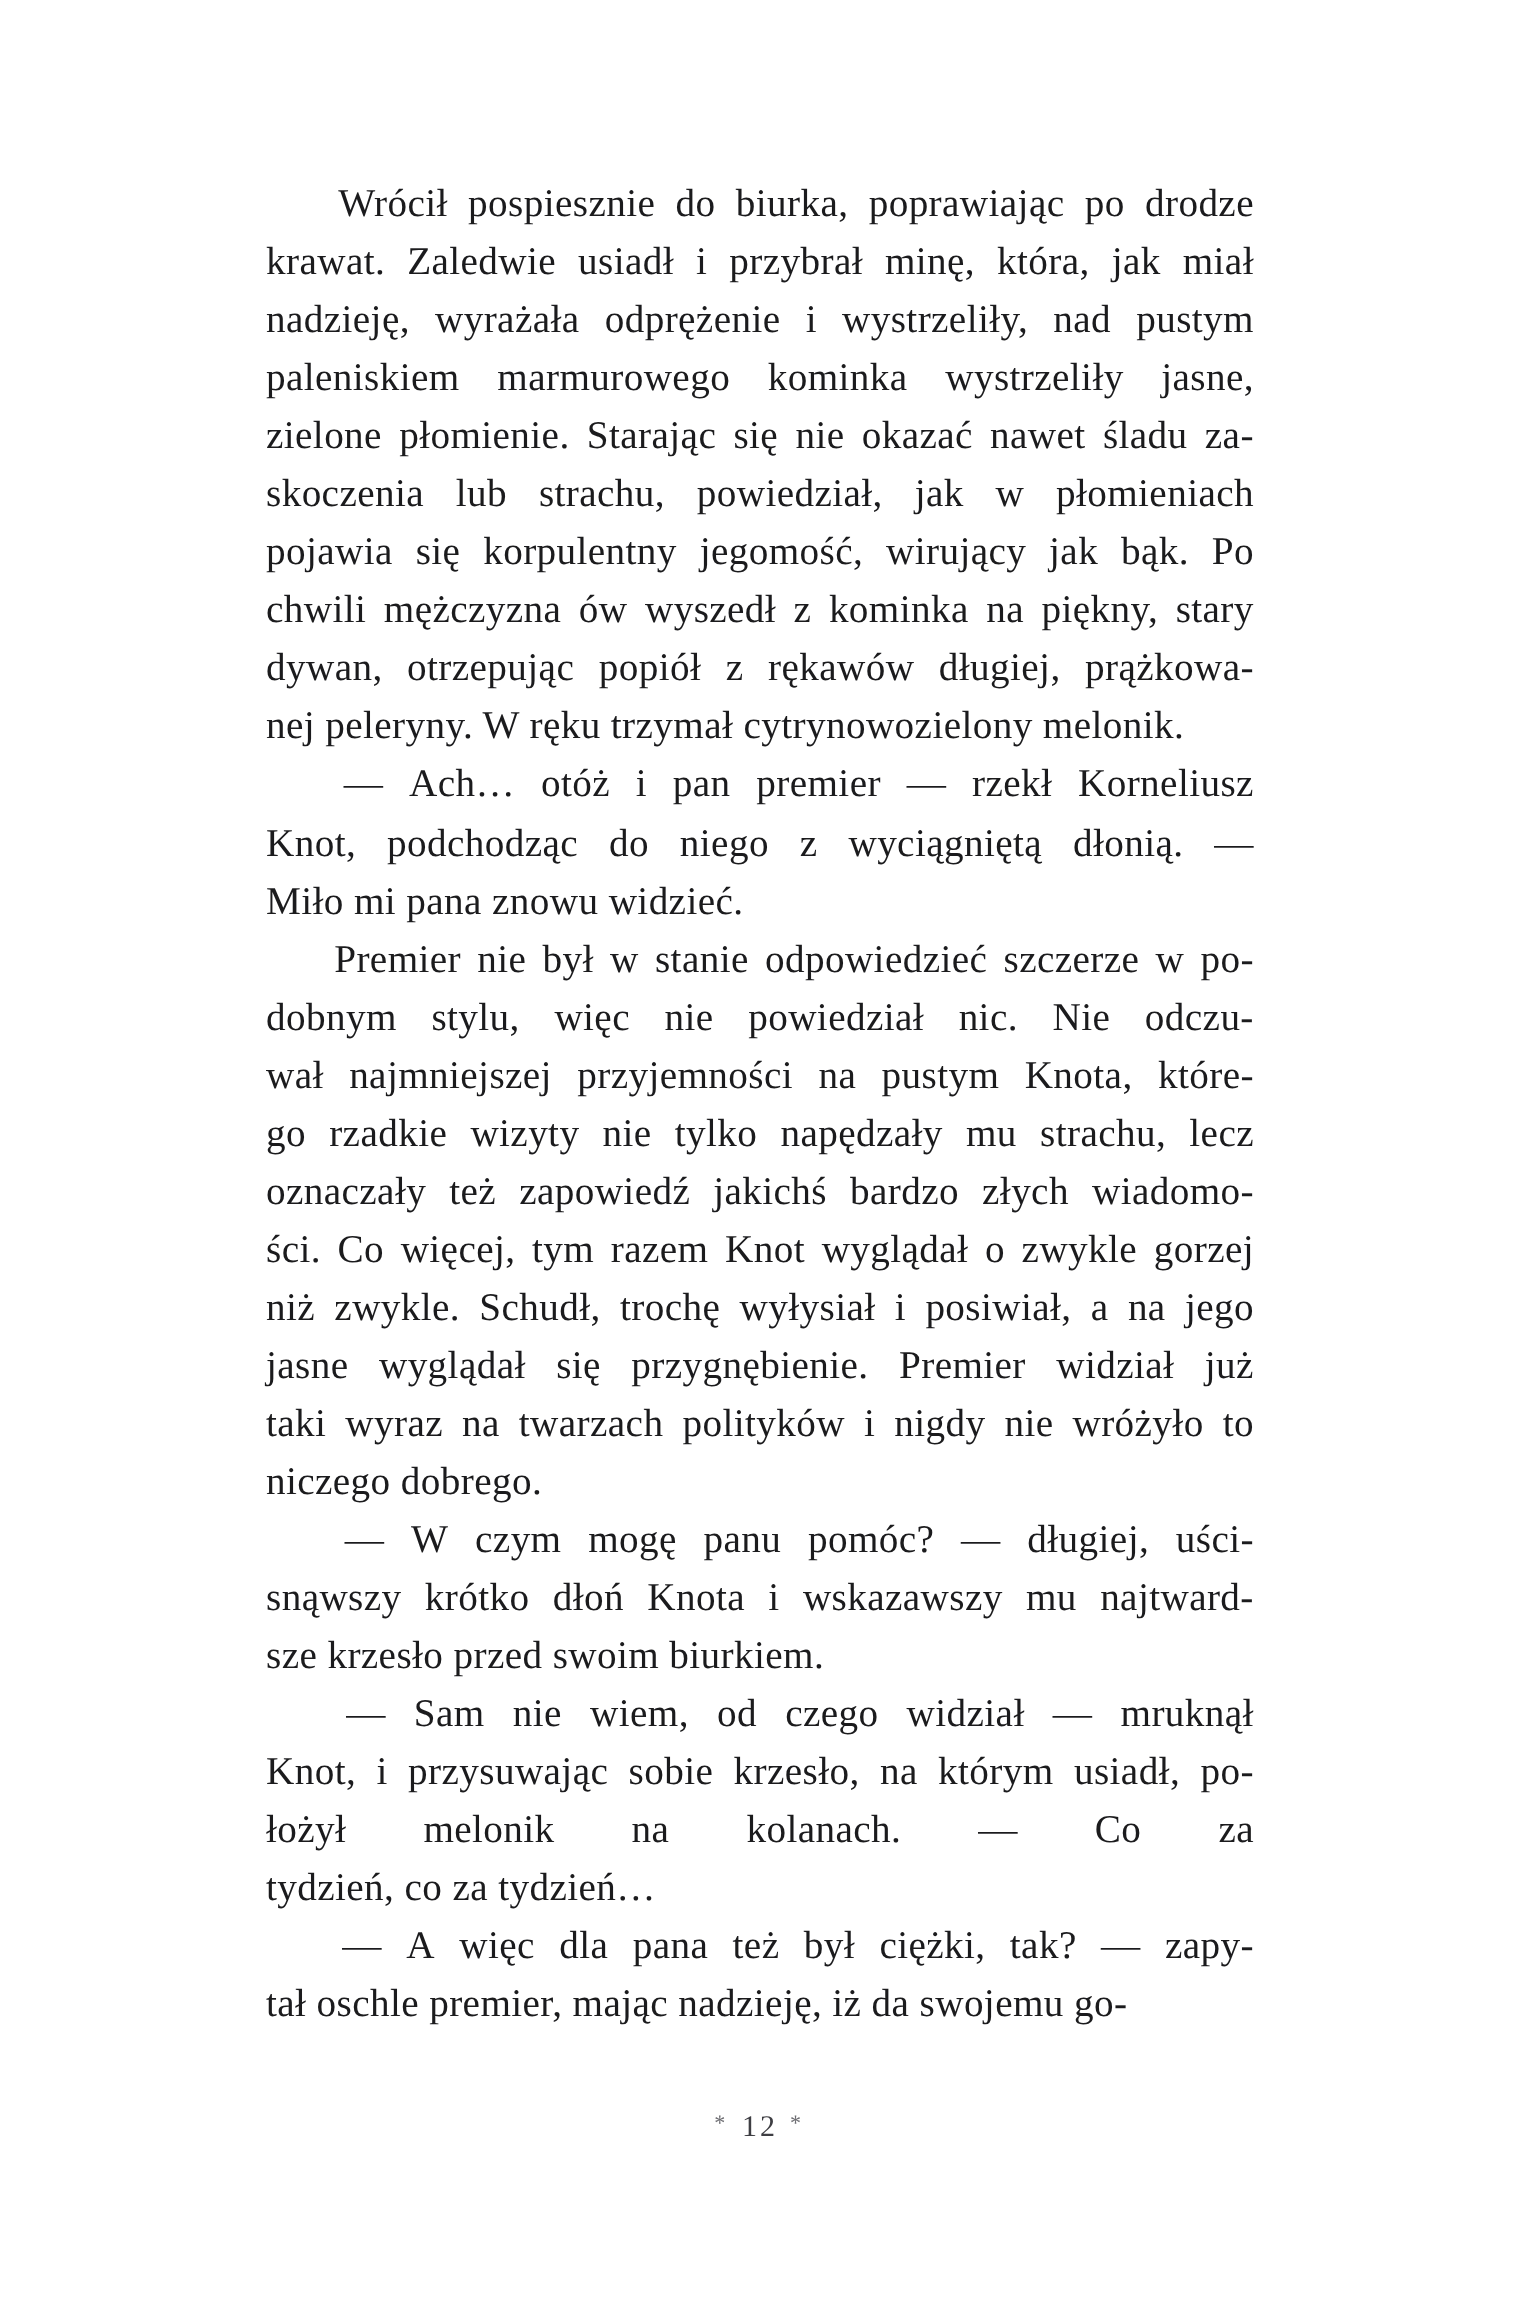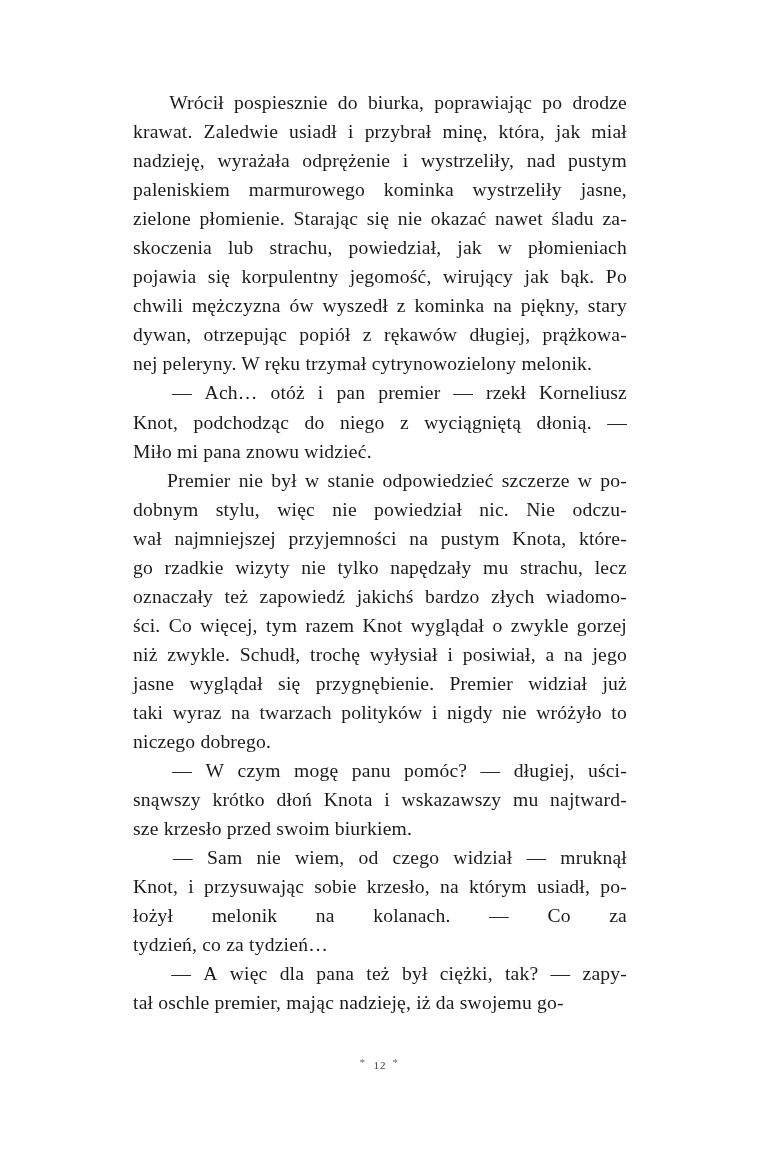--- a/index.html
+++ b/index.html
@@ -79,21 +79,21 @@
     letter-spacing: 0.16em;
     font-variant: small-caps;
   }
   .folio .orn {
     font-size: 11px;
     color: #6d6d72;
     vertical-align: 0.25em;
     padding: 0 6px;
   }
   .folio .num {
-    font-size: 11px;
+    font-size: 15px;
     color: #3e3e43;
     letter-spacing: 0.1em;
   }
 </style>
 </head>
 <body>
 
 <div class="page">
 
   <div class="textblock" id="textblock">

